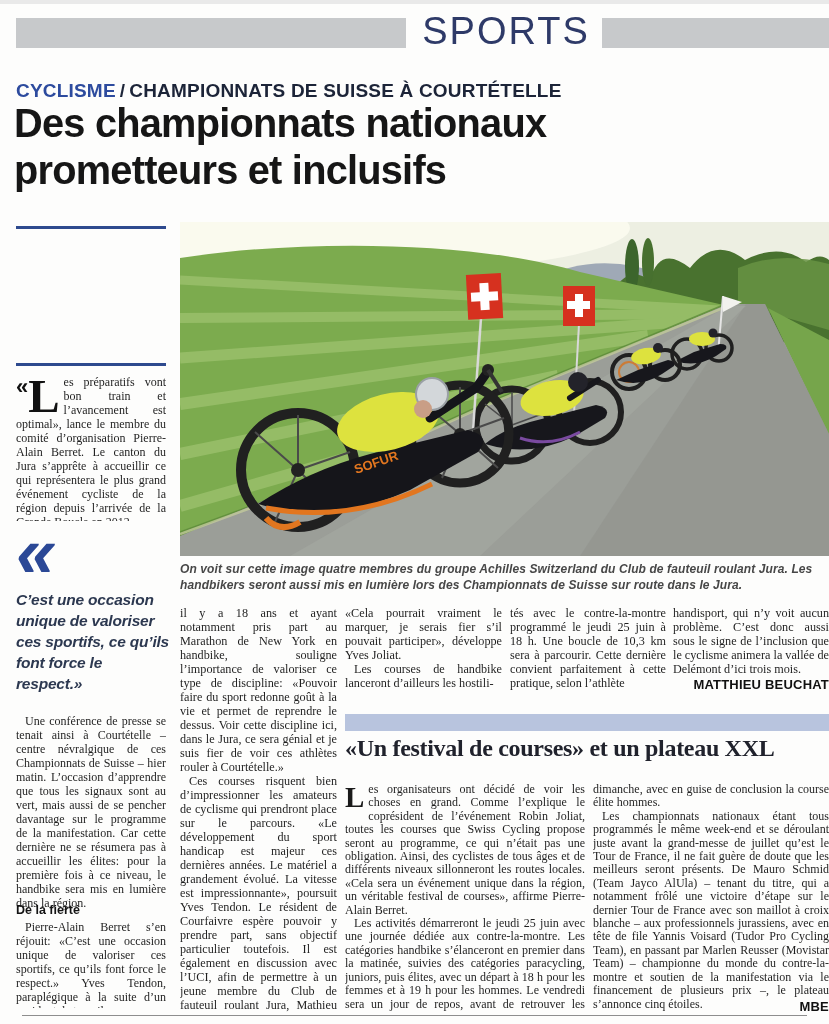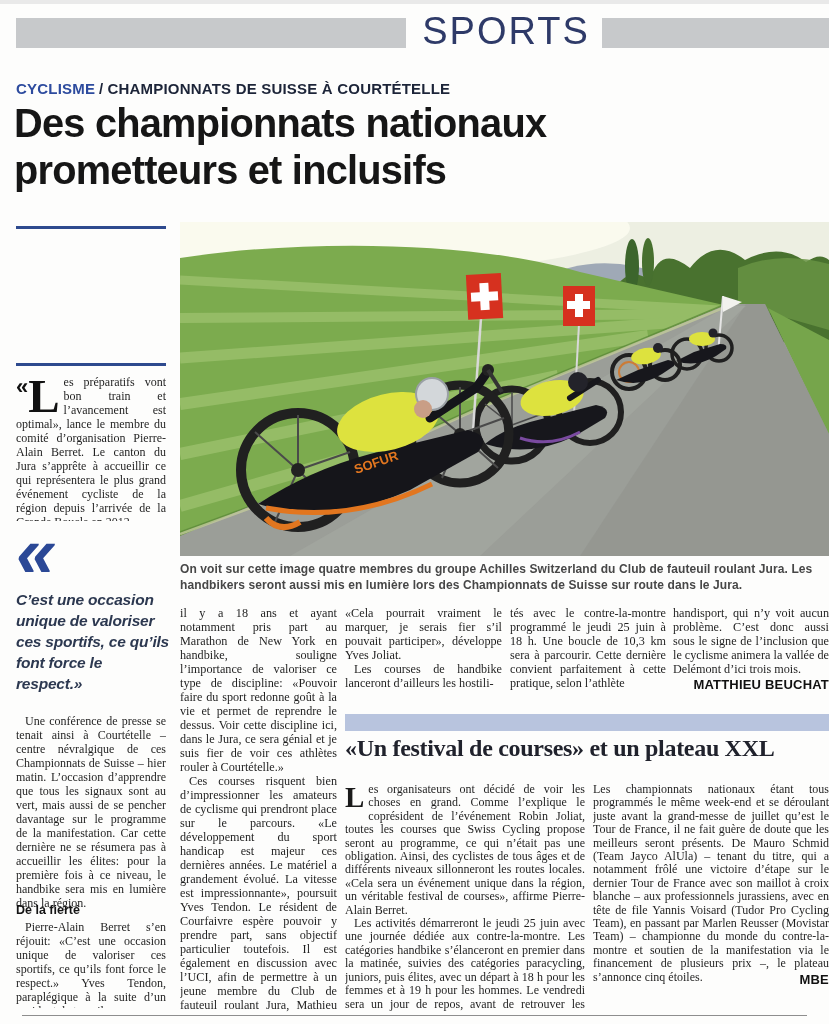--- a/index.html
+++ b/index.html
@@ -13,21 +13,21 @@
   .hbar { position:absolute; top:14px; height:30px; background:#c7c9cb; }
   .hbar-left  { left:16px;  width:390px; }
   .hbar-right { left:602px; width:227px; }
   .section-title {
     position:absolute; left:406px; top:6px; width:200px; text-align:center;
     font-family:"Liberation Sans", sans-serif; font-size:38px; font-weight:400;
     letter-spacing:2px; color:#2e3a68;
   }
   .kicker {
     position:absolute; left:16px; top:76px; width:780px;
-    font-family:"Liberation Sans", sans-serif; font-size:15px; font-weight:700;
+    font-family:"Liberation Sans", sans-serif; font-size:19px; font-weight:700;
     letter-spacing:.2px; color:#1c2438;
   }
   .k-topic { color:#2d4b9e; }
   .k-sep   { margin:0 4px; color:#1c2438; }
   .headline {
     position:absolute; left:14px; top:96px; width:700px;
     font-family:"Liberation Sans", sans-serif; font-size:41px; line-height:47px;
     font-weight:700; letter-spacing:-0.8px; color:#161616;
     transform:scaleX(.97); transform-origin:left top;
   }
@@ -73,21 +73,21 @@
     font-family:"Liberation Sans", sans-serif; font-size:12.5px; font-weight:700; color:#141414;
   }
   .side-p3 { top:916px; height:88px; }
   .indent { text-indent:9px; display:block; }
   
   .photo { position:absolute; left:180px; top:218px; width:649px; height:334px; overflow:hidden; background:#9b9e98; }
   .photo svg { display:block; width:100%; height:100%; }
   .caption {
     position:absolute; left:180px; top:557px; width:649px; height:34px; overflow:hidden;
     font-family:"Liberation Sans", sans-serif; font-size:12px; line-height:16px;
-    font-weight:700; color:#474747; letter-spacing:.1px;
+    font-weight:700; color:#474747; letter-spacing:.1px;font-style:italic;
   }
   
   .bodycol {
     position:absolute; top:602px; overflow:hidden;
     font-size:12.2px; line-height:14px; text-align:justify; hyphens:auto;
   }
   .bodycol p + p { text-indent:9px; }
   .col-b { left:180px; width:157px; height:406px; }
   .col-c { left:345px; width:157px; height:100px; }
   .col-d { left:510px; width:156px; height:100px; }
@@ -255,17 +255,18 @@
     <p><span>handisport, qui n’y voit aucun problème. C’est donc aussi sous le signe de l’inclusion que le cyclisme animera la vallée de Delémont d’ici trois mois.</span> <span class="byline">MATTHIEU BEUCHAT</span></p>
   </div>
 
   <div class="a2-band"></div>
   <h2 class="a2-headline">«Un festival de courses» et un plateau XXL</h2>
   <div class="a2col a2-f">
     <p><span class="a2-dc">L</span><span>es organisateurs ont décidé de voir les choses en grand. Comme l’explique le coprésident de l’événement Robin Joliat, toutes les courses que Swiss Cycling propose seront au programme, ce qui n’était pas une obligation. Ainsi, des cyclistes de tous âges et de différents niveaux sillonneront les routes locales. «Cela sera un événement unique dans la région, un véritable festival de courses», affirme Pierre-Alain Berret.</span></p>
     <p>Les activités démarreront le jeudi 25 juin avec une journée dédiée aux contre-la-montre. Les catégories handbike s’élanceront en premier dans la matinée, suivies des catégories paracycling, juniors, puis élites, avec un départ à 18 h pour les femmes et à 19 h pour les hommes. Le vendredi sera un jour de repos, avant de retrouver les courses en ligne le samedi et le</p>
   </div>
   <div class="a2col a2-g">
+    <p>dimanche, avec en guise de conclusion la course élite hommes.</p>
     <p><span>Les championnats nationaux étant tous programmés le même week-end et se déroulant juste avant la grand-messe de juillet qu’est le Tour de France, il ne fait guère de doute que les meilleurs seront présents. De Mauro Schmid (Team Jayco AlUla) – tenant du titre, qui a notamment frôlé une victoire d’étape sur le dernier Tour de France avec son maillot à croix blanche – aux professionnels jurassiens, avec en tête de file Yannis Voisard (Tudor Pro Cycling Team), en passant par Marlen Reusser (Movistar Team) – championne du monde du contre-la-montre et soutien de la manifestation via le financement de plusieurs prix –, le plateau s’annonce cinq étoiles.</span> <span class="byline">MBE</span></p>
   </div>
 
   <div class="bottom-rule"></div>
 </div>
 
 </body></html>

